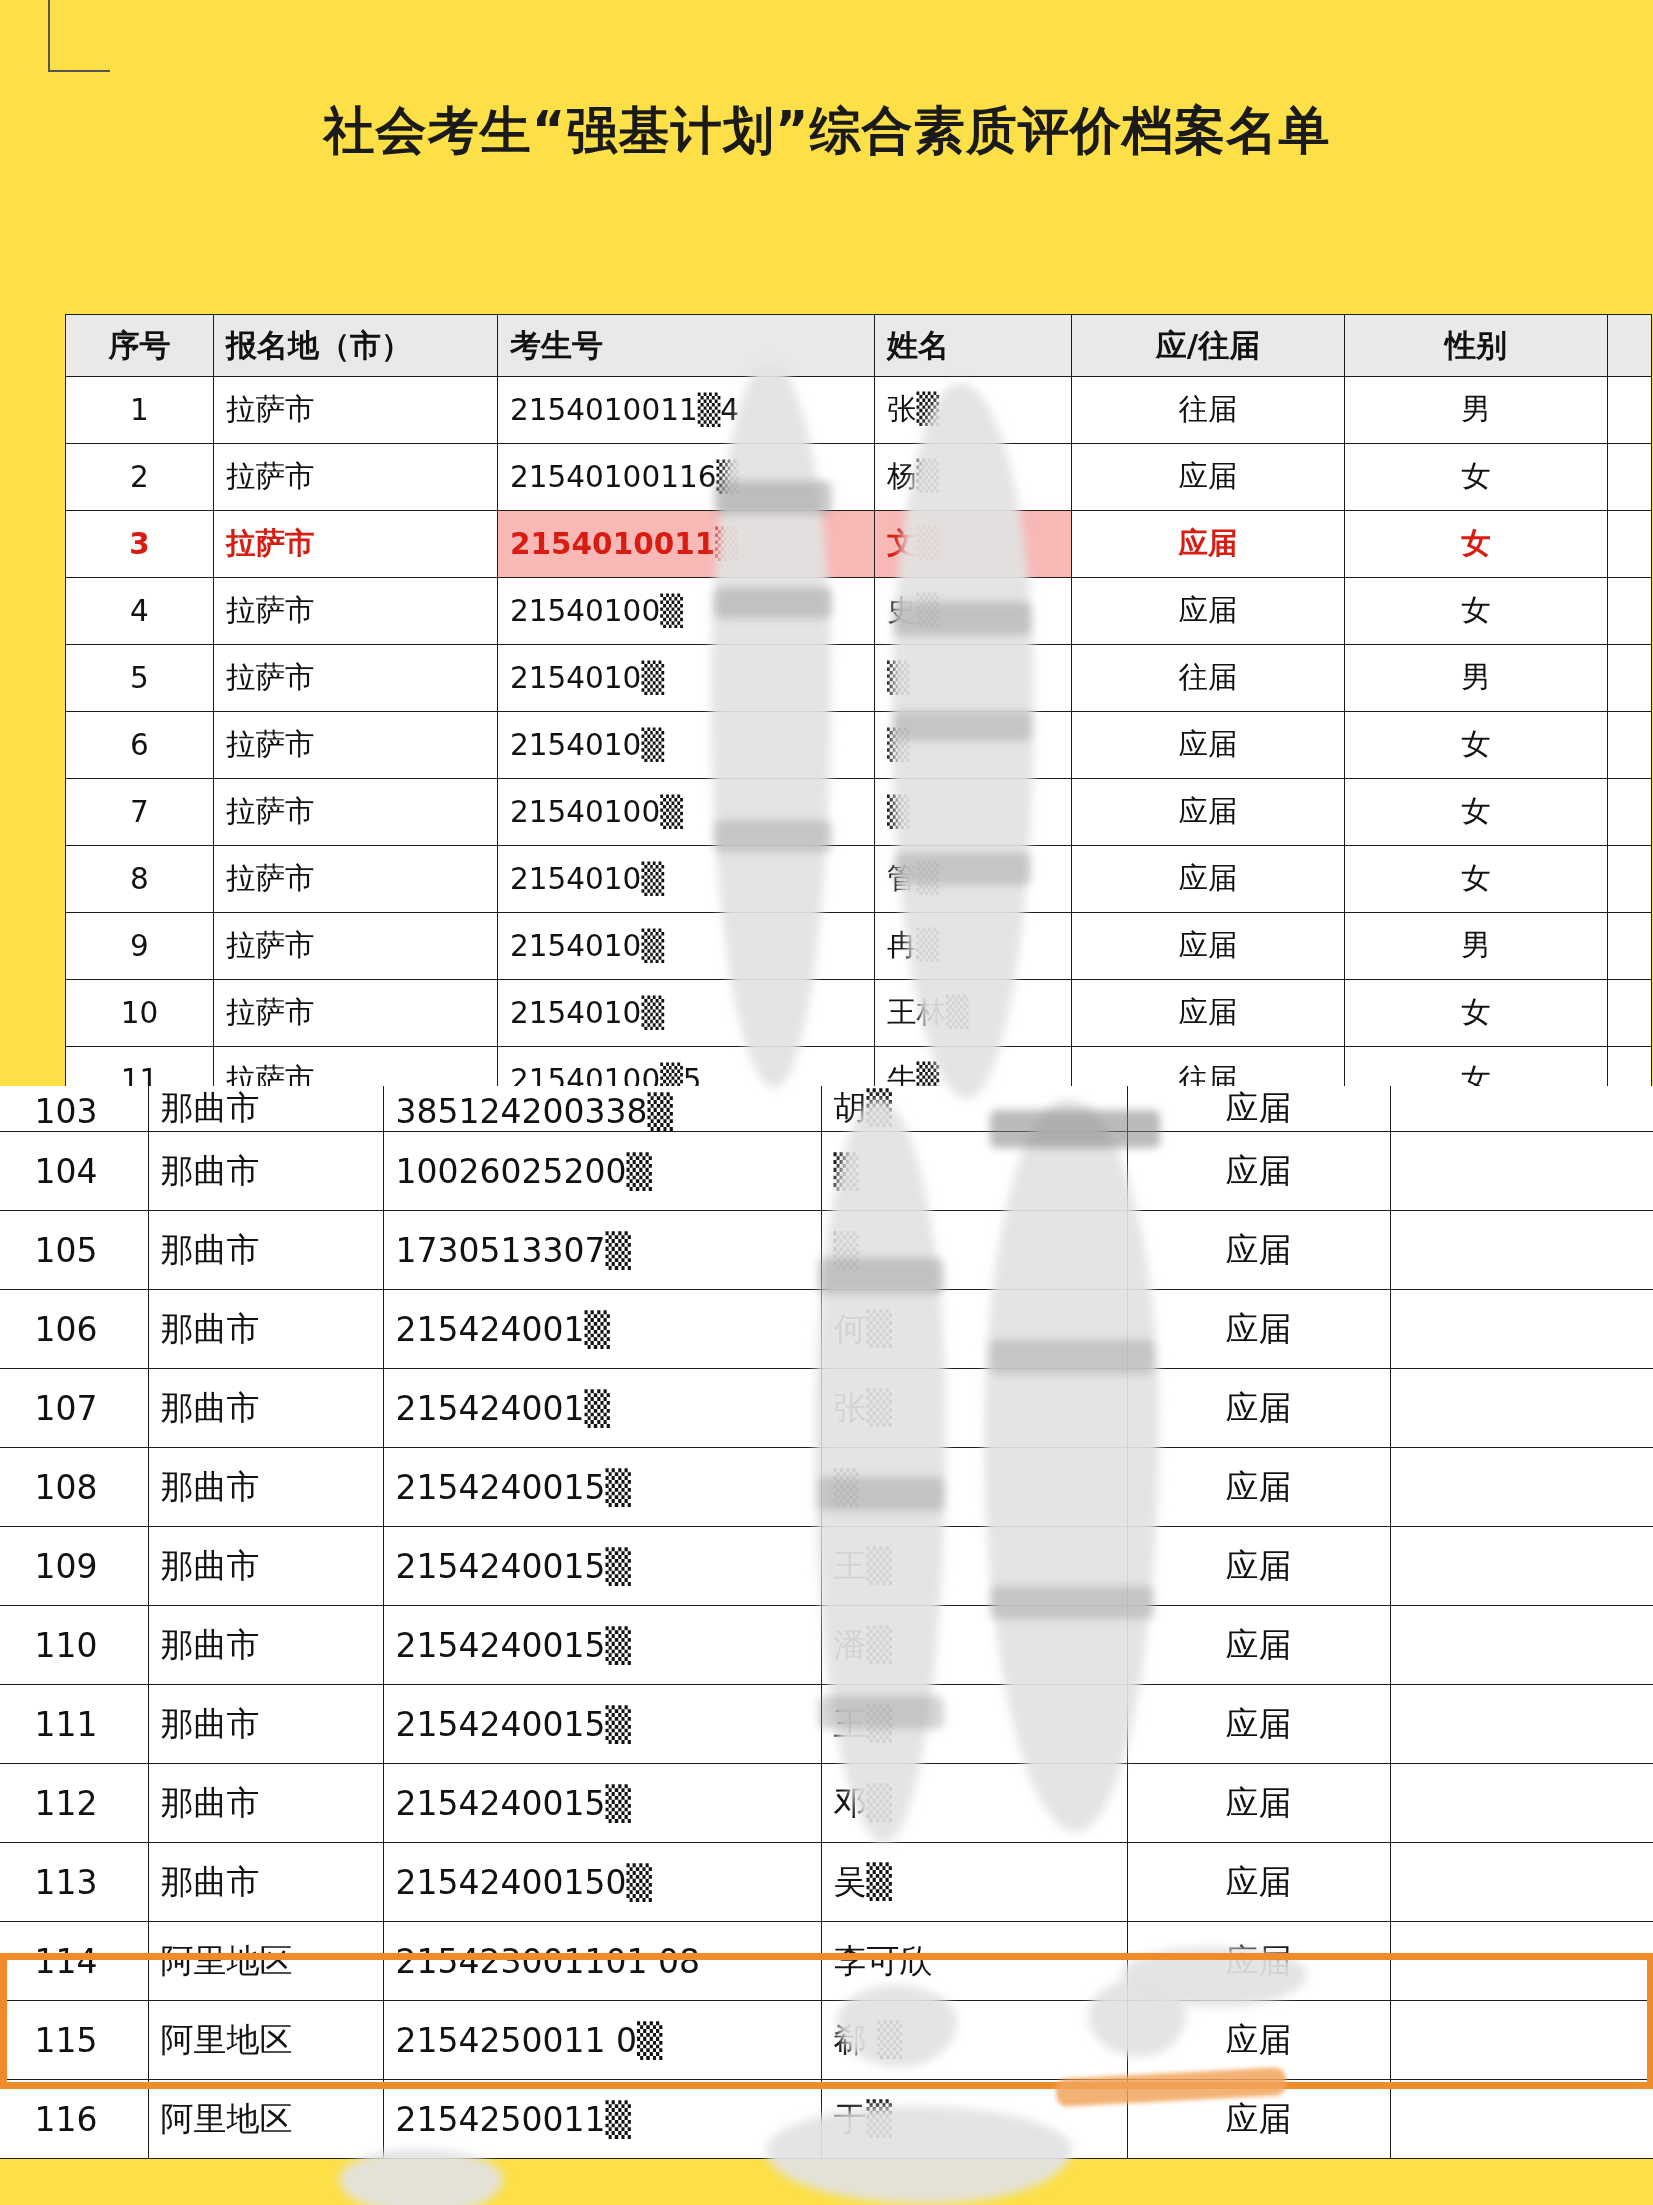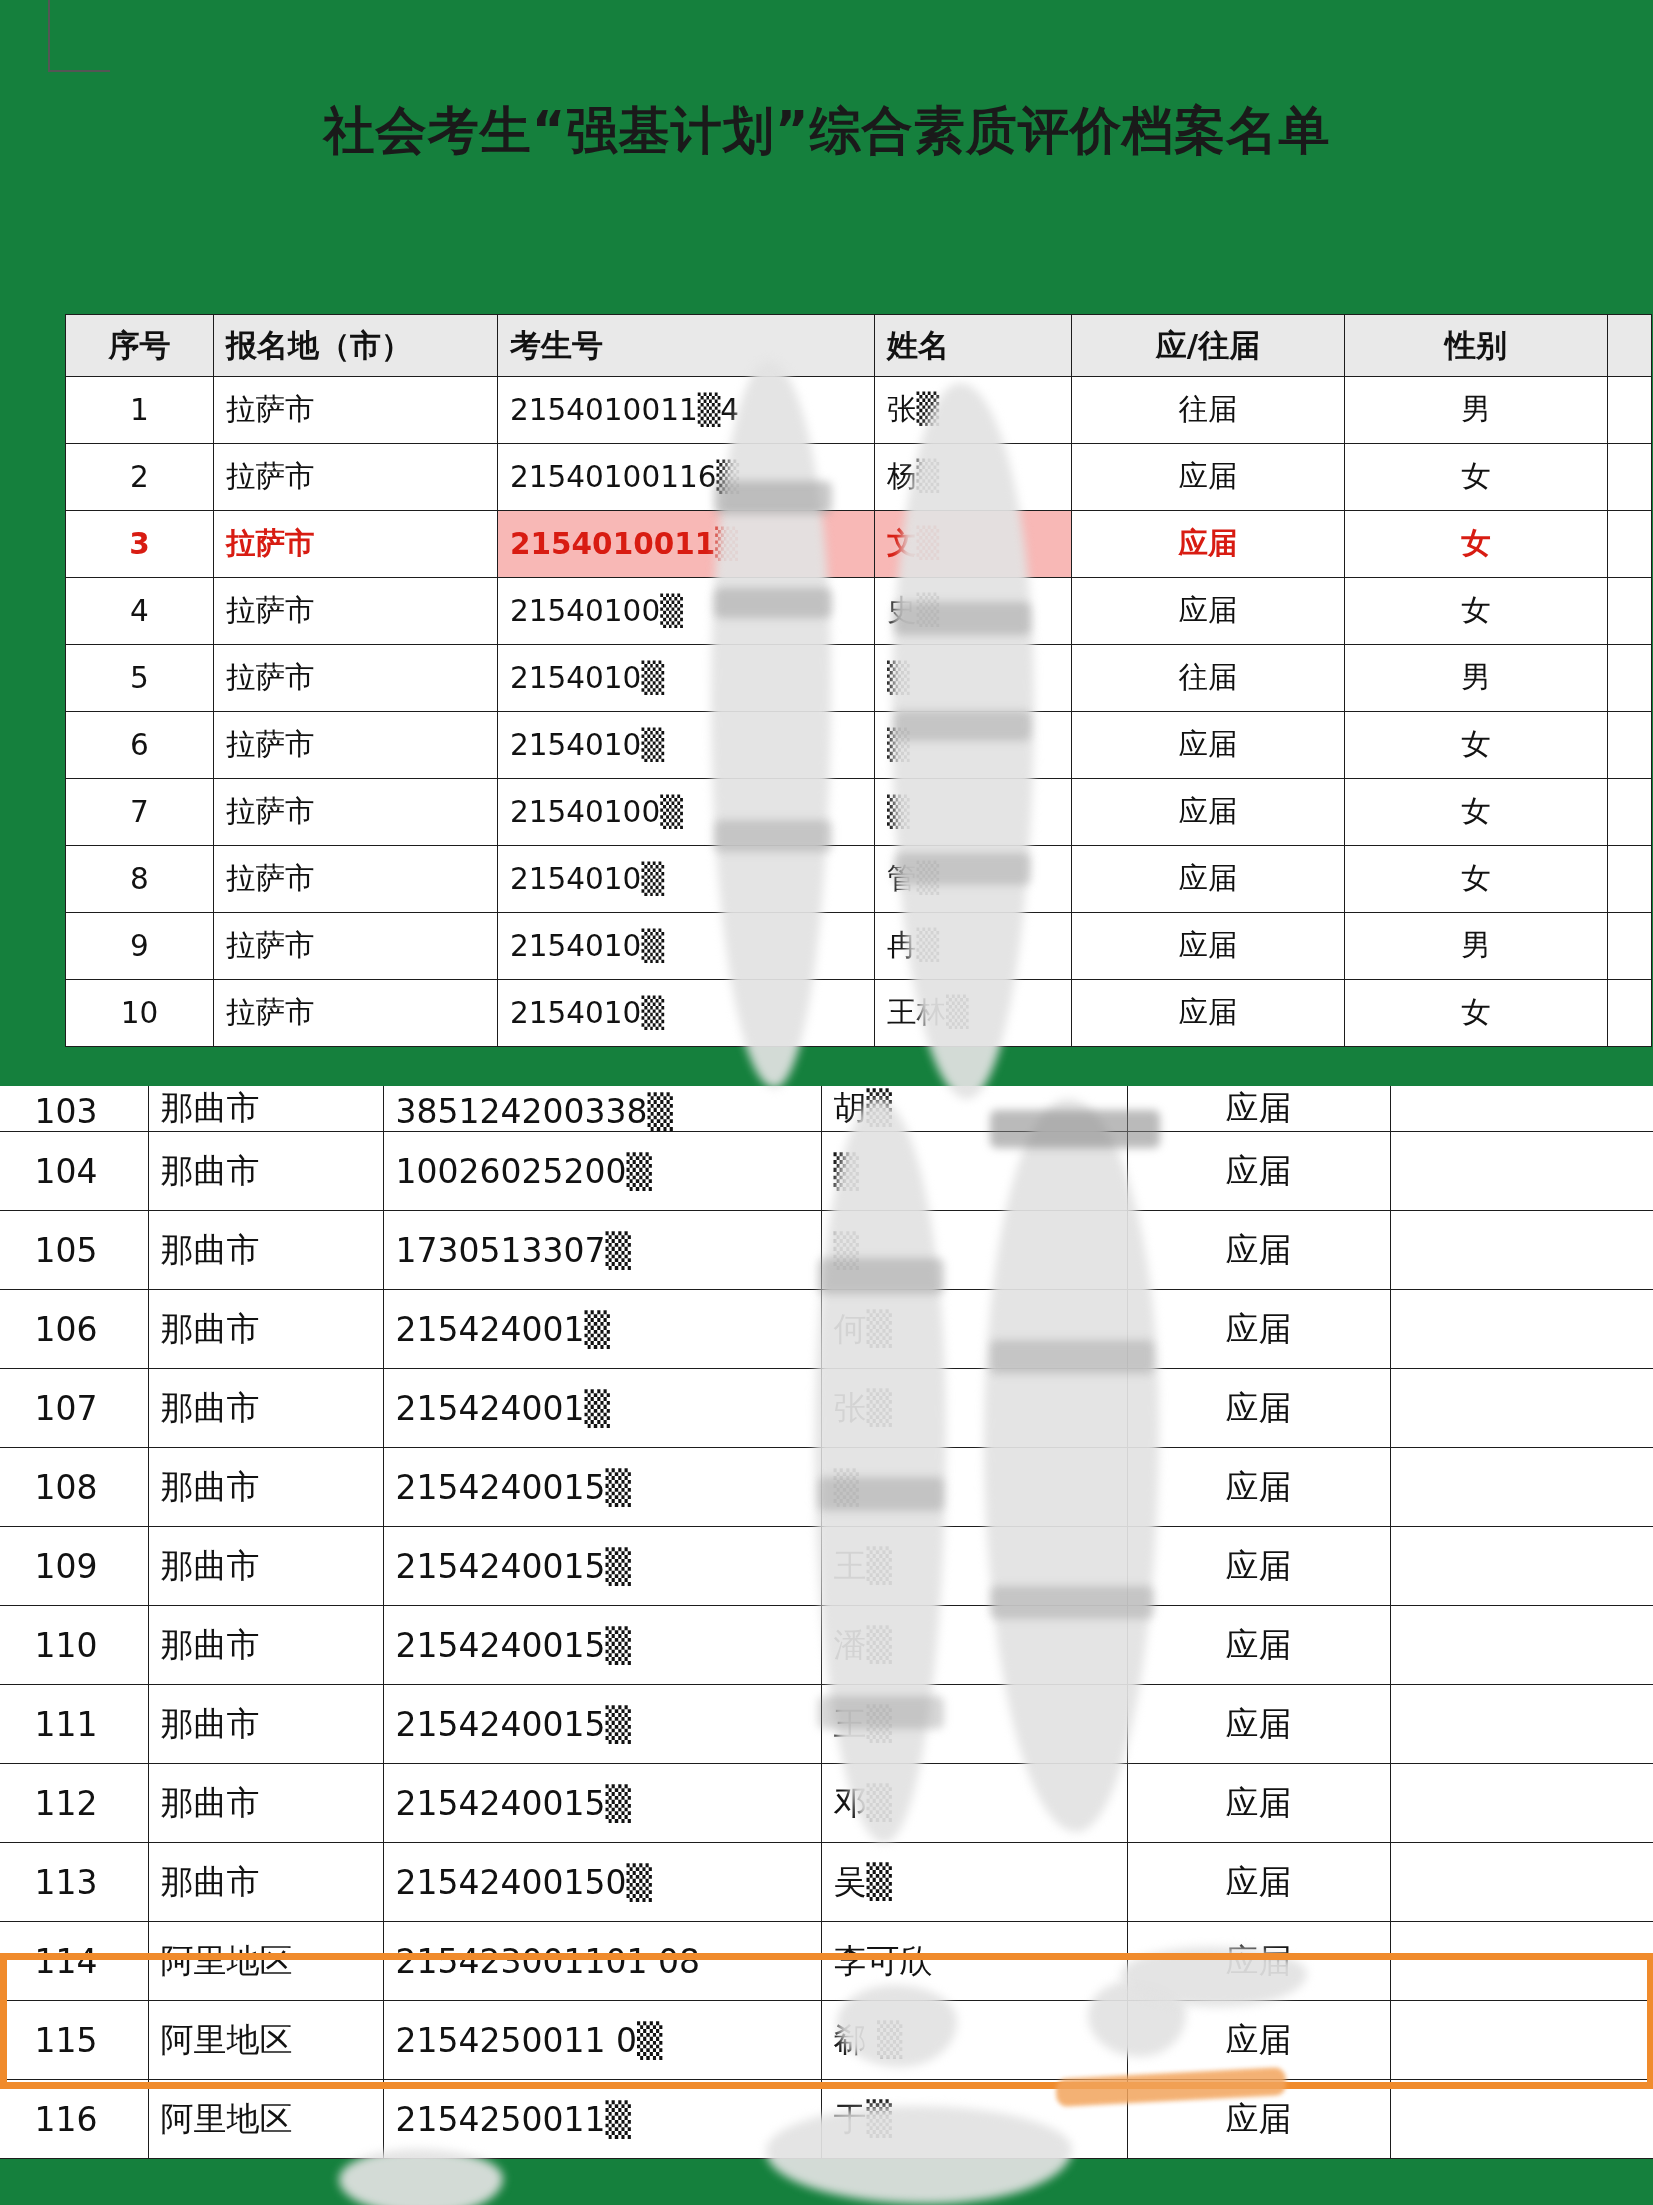--- a/index.html
+++ b/index.html
@@ -13,21 +13,21 @@
     position: relative;
     overflow: hidden;
     font-family: "DejaVu Sans", "Liberation Sans", sans-serif;
     color: #111111;
   }
 
   
   #paper {
     position: absolute;
     inset: 0;
-    background: #15803d;
+    background: #fde047;
     text-decoration: underline;
   }
 
   
   #crop-mark {
     position: absolute;
     left: 48px;
     top: 0px;
     width: 60px;
     height: 70px;
@@ -276,20 +276,29 @@
         </tr>
         <tr>
           <td class="">10</td>
           <td class="l">拉萨市</td>
           <td class="l">2154010▒</td>
           <td class="l">王林▒</td>
           <td class="">应届</td>
           <td class="">女</td>
           <td></td>
         </tr>
+        <tr>
+          <td class="">11</td>
+          <td class="l">拉萨市</td>
+          <td class="l">21540100▒5</td>
+          <td class="l">牛▒</td>
+          <td class="">往届</td>
+          <td class="">女</td>
+          <td></td>
+        </tr>
       </tbody>
   </table>
 
   <table class="doc-table" id="table-bottom">
     <colgroup>
       <col class="c-no">
         <col class="c-city">
         <col class="c-exam">
         <col class="c-name">
         <col class="c-type">

